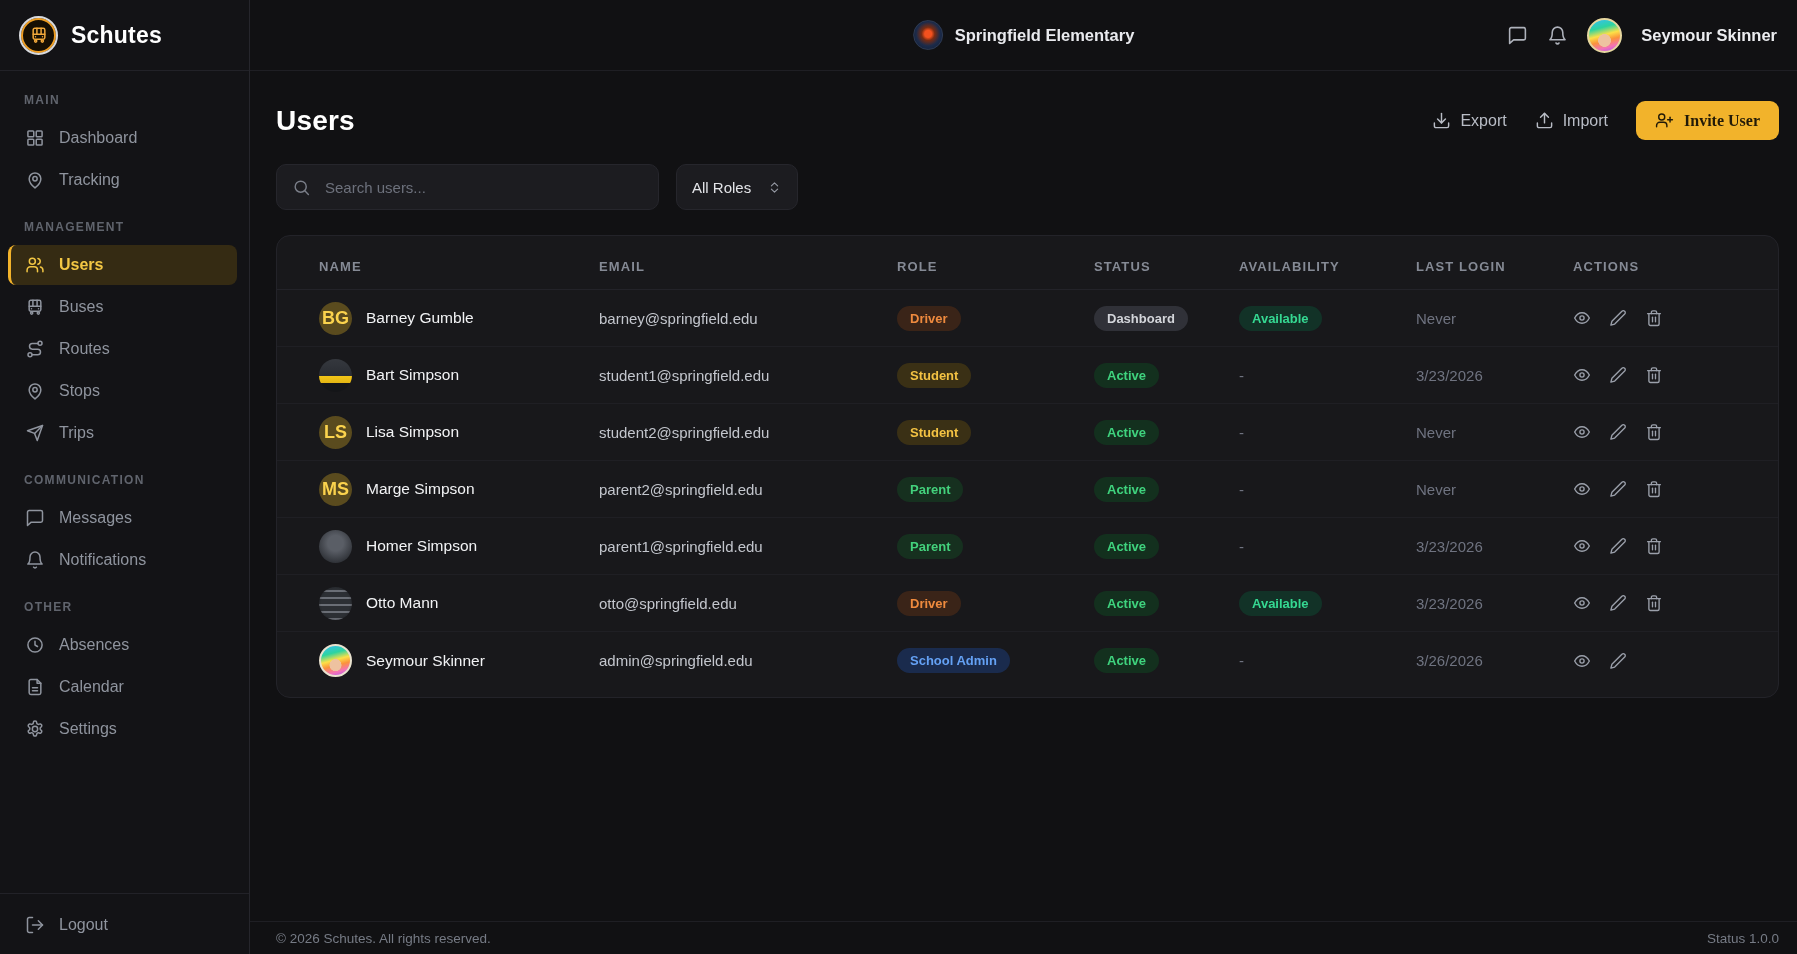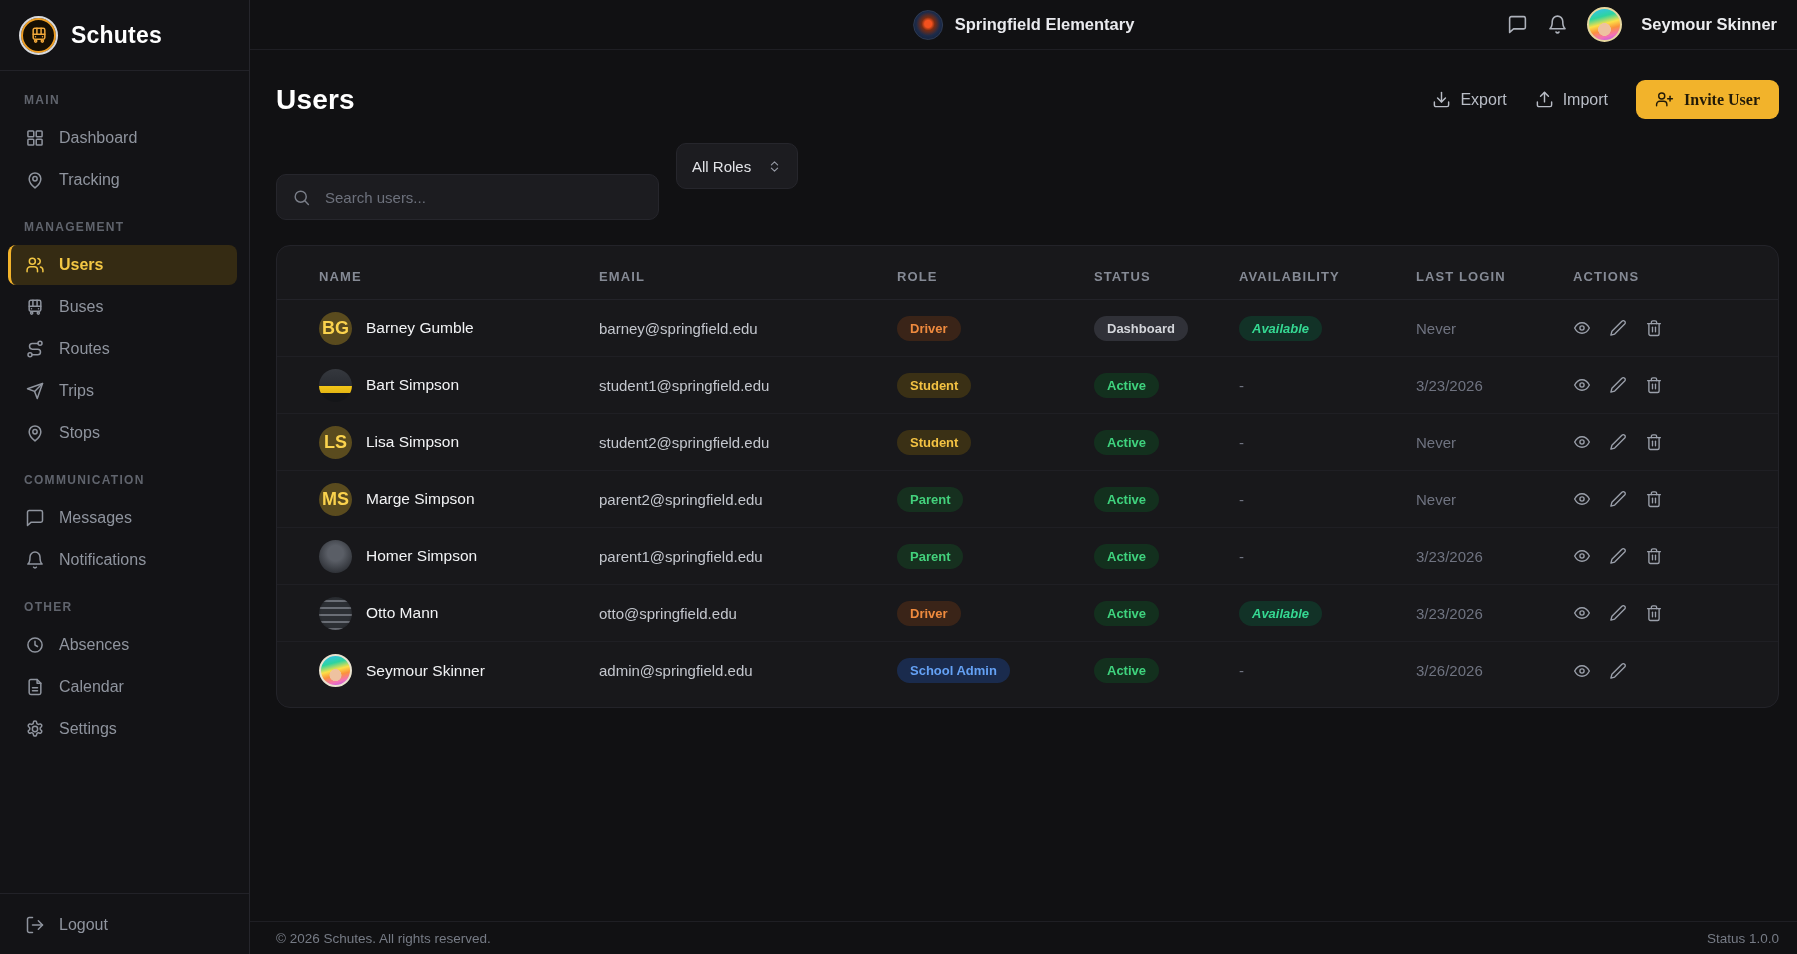--- a/index.html
+++ b/index.html
@@ -17,21 +17,21 @@
   .nav { flex:1; padding:4px 0 0; overflow:hidden; }
   .nav-section-label { padding:18px 24px 9px; font-size:12px; font-weight:700; letter-spacing:1.3px; color:#60646d; }
   .nav-item { display:flex; align-items:center; gap:14px; margin:2px 12px 2px 8px; padding:10px 8px 10px 17px;
     border-radius:8px; color:#8f949e; font-size:16px; cursor:pointer; }
   .nav-item svg { width:20px; height:20px; flex:none; }
   .nav-item.active { background:#352b13; color:#f3c744; border-left:3px solid var(--accent,#f0b42a); padding-left:14px; font-weight:600; }
   .sidebar-bottom { flex:none; border-top:1px solid #222228; padding:9px 0 7px; }
 
   
   .main { flex:1; display:flex; flex-direction:column; min-width:0; }
-  .topbar { height:50px; flex:none; border-bottom:1px solid #1f1f24; display:flex; align-items:center; position:relative; padding:0 20px; }
+  .topbar { height:71px; flex:none; border-bottom:1px solid #1f1f24; display:flex; align-items:center; position:relative; padding:0 20px; }
   .school-group { position:absolute; left:50%; transform:translateX(-50%); display:flex; align-items:center; gap:12px; }
   .school-avatar { width:30px; height:30px; border-radius:50%; border:1px solid #2e3a52;
     background: radial-gradient(circle at 50% 46%, #f4511e 0 17%, #7a2c12 32%, #1c2b4a 58%, #101b30 100%); }
   .school-name { font-size:16.5px; font-weight:600; color:#e9eaee; }
   .topbar-right { margin-left:auto; display:flex; align-items:center; gap:19px; }
   .topbar-icon { color:#aeb2bb; display:flex; cursor:pointer; }
   .topbar-icon svg { width:21px; height:21px; }
   .user-avatar { width:35px; height:35px; border-radius:50%; border:2px solid #e6d79f; flex:none;
     background: radial-gradient(circle at 50% 66%, #eec2a0 0 24%, rgba(0,0,0,0) 26%),
       linear-gradient(165deg,#38bdf8 0%,#2dd4a0 28%,#fde047 48%,#fb923c 64%,#f472b6 82%,#a855f7 100%); }
@@ -42,21 +42,21 @@
   .page-title { margin:0; font-size:28px; font-weight:700; color:#ffffff; letter-spacing:.2px; }
   .head-actions { display:flex; align-items:center; gap:28px; }
   .text-btn { display:flex; align-items:center; gap:9px; color:#b9bdc6; font-size:16px; cursor:pointer; }
   .text-btn svg { width:19px; height:19px; }
   .invite-btn { display:flex; align-items:center; gap:10px; background:var(--accent,#f2b32b); color:#221a08;
     font-weight:700; font-size:16px; padding:10px 19px; border-radius:9px; cursor:pointer; border:none;font-family:Liberation Serif, serif; }
   .invite-btn svg { width:19px; height:19px; }
 
   .filters { display:flex; gap:17px; margin-bottom:25px; }
   .search-box { width:383px; height:46px; background:#1c1c20; border:1px solid #26262c; border-radius:10px;
-    display:flex; align-items:center; gap:12px; padding:0 15px;margin-top:31px; }
+    display:flex; align-items:center; gap:12px; padding:0 15px; }
   .search-box svg { width:19px; height:19px; color:#7a7e88; flex:none; }
   .search-box input { background:transparent; border:none; outline:none; color:#e8e9ec; font-size:15px; flex:1; font-family:inherit; }
   .search-box input::placeholder { color:#6d717c; }
   .role-select { height:46px; background:#1c1c20; border:1px solid #26262c; border-radius:10px;
     display:flex; align-items:center; gap:16px; padding:0 15px; font-size:15px; color:#e3e4e8; cursor:pointer; }
   .role-select svg { width:15px; height:15px; color:#9599a3; }
 
   
   .card { background:#18181b; border:1px solid #232329; border-radius:14px; padding:8px 0 8px; }
   .trow { display:grid; grid-template-columns:280px 298px 197px 145px 177px 157px 1fr; align-items:center; padding:0 42px; }
@@ -78,21 +78,21 @@
       linear-gradient(165deg,#38bdf8 0%,#2dd4a0 28%,#fde047 48%,#fb923c 64%,#f472b6 82%,#a855f7 100%); }
 
   .cell-email { color:#c3c6cd; font-size:15px; }
   .pill { display:inline-block; padding:5px 13px; border-radius:999px; font-size:13px; font-weight:600; }
   .pill.role-driver { color:var(--role-driver); background:var(--role-driver-bg); }
   .pill.role-student { color:var(--role-student); background:var(--role-student-bg); }
   .pill.role-parent { color:var(--role-parent); background:var(--role-parent-bg); }
   .pill.role-school-admin { color:var(--role-admin); background:var(--role-admin-bg); }
   .pill.status-active { color:var(--status-active); background:var(--status-active-bg); }
   .pill.status-inactive { color:var(--status-inactive); background:var(--status-inactive-bg); }
-  .pill.avail-available { color:var(--availability); background:var(--availability-bg);font-style:italic; }
+  .pill.avail-available { color:var(--availability); background:var(--availability-bg); }
   .avail-dash { color:#6f7380; font-size:15px; }
   .cell-login { color:#6f7380; font-size:15px; }
   .cell-actions { display:flex; align-items:center; gap:18px; color:#9ba0ab; }
   .action-btn { display:flex; cursor:pointer; color:#9ba0ab; }
   .action-btn svg { width:18px; height:18px; }
 
   .footer { height:33px; flex:none; border-top:1px solid #1f1f24; display:flex; align-items:center;
     justify-content:space-between; padding:0 18px 0 26px; color:#767b85; font-size:13.5px; }
 </style>
 </head>
@@ -169,34 +169,34 @@
               <circle cx="6" cy="19" r="2.4"></circle>
               <circle cx="18" cy="5" r="2.4"></circle>
               <path d="M8.4 19h6.8a3.4 3.4 0 0 0 0-6.8H8.8a3.4 3.4 0 0 1 0-6.8h6.8"></path>
             </svg>
           </span>
           <span>Routes</span>
         </div>
         <div class="nav-item">
           <span style="display: flex;">
             <svg viewBox="0 0 24 24" fill="none" stroke="currentColor" stroke-width="1.8" stroke-linecap="round" stroke-linejoin="round">
+              <path d="M12 21.5S5 16.2 5 10.5a7 7 0 0 1 14 0c0 5.7-7 11-7 11z"></path>
+              <circle cx="12" cy="10.5" r="2.6"></circle>
+            </svg>
+          </span>
+          <span>Stops</span>
+        </div>
+        <div class="nav-item">
+          <span style="display: flex;">
+            <svg viewBox="0 0 24 24" fill="none" stroke="currentColor" stroke-width="1.8" stroke-linecap="round" stroke-linejoin="round">
               <path d="M21 3 11.5 12.5"></path>
               <path d="M21 3 14.7 21l-3.2-8.5L3 9.3z"></path>
             </svg>
           </span>
           <span>Trips</span>
-        </div>
-        <div class="nav-item">
-          <span style="display: flex;">
-            <svg viewBox="0 0 24 24" fill="none" stroke="currentColor" stroke-width="1.8" stroke-linecap="round" stroke-linejoin="round">
-              <path d="M12 21.5S5 16.2 5 10.5a7 7 0 0 1 14 0c0 5.7-7 11-7 11z"></path>
-              <circle cx="12" cy="10.5" r="2.6"></circle>
-            </svg>
-          </span>
-          <span>Stops</span>
         </div>
         <div class="nav-section-label">COMMUNICATION</div>
         <div class="nav-item">
           <span style="display: flex;">
             <svg viewBox="0 0 24 24" fill="none" stroke="currentColor" stroke-width="1.8" stroke-linecap="round" stroke-linejoin="round">
               <path d="M21 15a2 2 0 0 1-2 2H7.5L3 21V5a2 2 0 0 1 2-2h14a2 2 0 0 1 2 2z"></path>
             </svg>
           </span>
           <span>Messages</span>
         </div>

